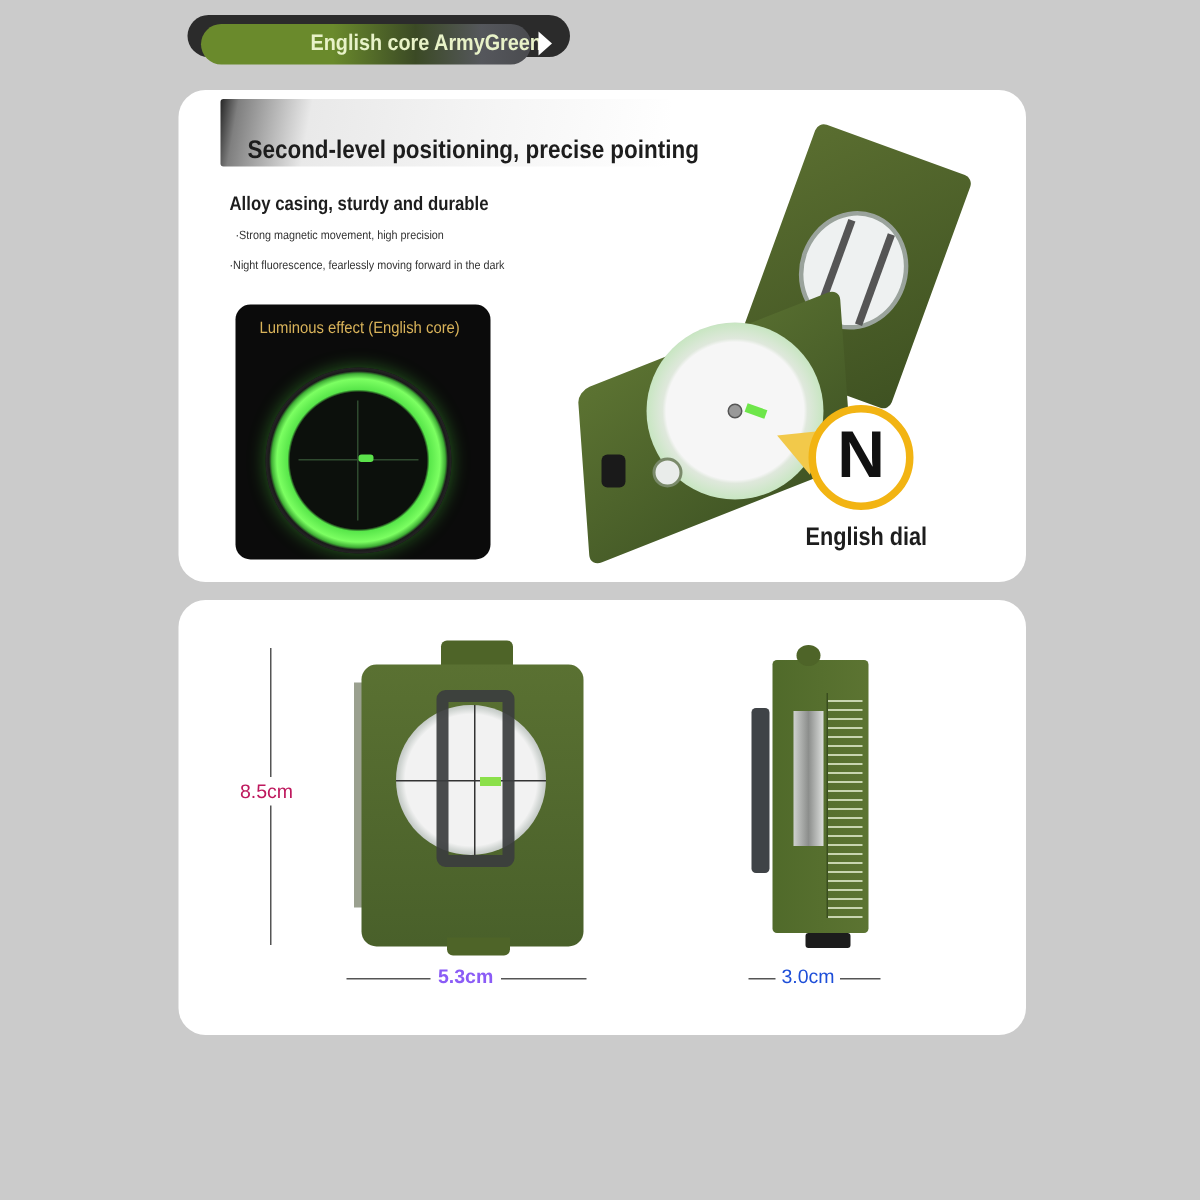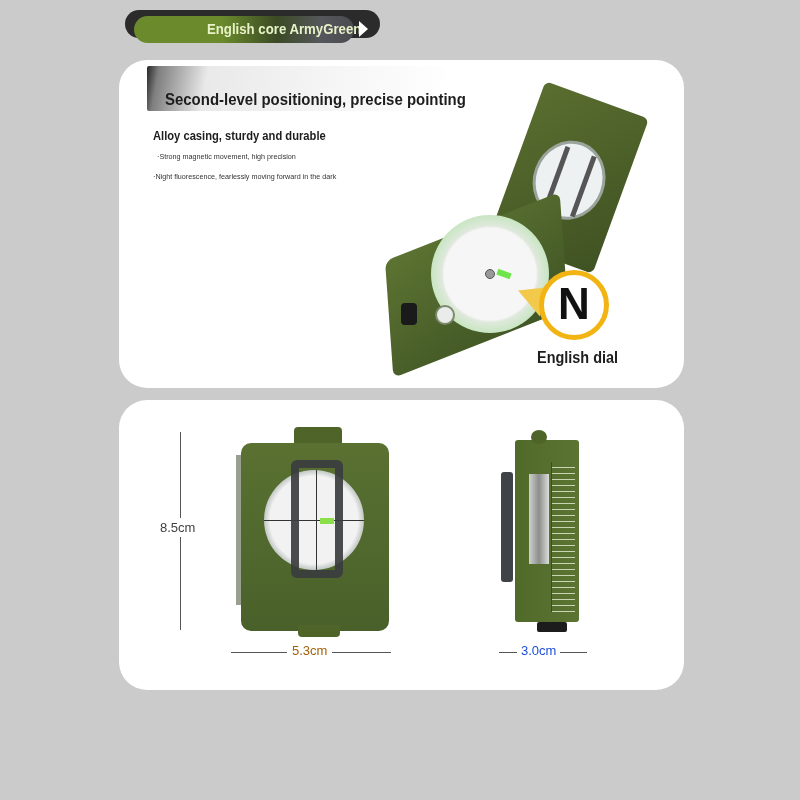--- a/index.html
+++ b/index.html
@@ -6,21 +6,21 @@
   html, body { width: 800px; height: 800px; overflow: hidden; }
   body { background: #cbcbcb; font-family: "Liberation Sans", sans-serif; position: relative; }
 
   
   .variant-pill { position: absolute; left: 125px; top: 10px; width: 255px; height: 28px; border-radius: 19px; background: #2b2b2b; }
   .variant-pill .fill { position: absolute; left: 9px; top: 6px; width: 220px; height: 27px; border-radius: 14px;
     background: linear-gradient(90deg, #6a8a2c 0%, #6a8a2c 40%, #3b4a25 65%, #55575c 85%, #4a4b4f 100%); }
   .variant-pill .label { position: absolute; left: 82px; top: 10px; font-size: 15px; color: #e8f2c8; font-weight: bold; letter-spacing: 0; white-space: nowrap; font-family: "Liberation Sans Narrow","Liberation Sans", sans-serif; transform: scaleX(0.88); transform-origin: left; }
   .variant-pill .arrow { position: absolute; right: 12px; top: 11px; width: 0; height: 0; border-top: 8px solid transparent; border-bottom: 8px solid transparent; border-left: 9px solid #fff; }
 
-  .card { position: absolute; background: #fff; border-radius: 28px; }
+  .card { position: absolute; background: #fff; border-radius: 18px; }
   .card1 { left: 119px; top: 60px; width: 565px; height: 328px; }
   .card2 { left: 119px; top: 400px; width: 565px; height: 290px; }
 
   
   .swoosh { position: absolute; left: 28px; top: 6px; width: 300px; height: 45px;
     background: linear-gradient(100deg, rgba(0,0,0,0.85) 0%, rgba(0,0,0,0.5) 4%, rgba(200,200,200,0.4) 20%, rgba(235,235,235,0.5) 60%, rgba(255,255,255,0) 100%); border-radius: 2px; }
   .headline { position: absolute; left: 46px; top: 30px; font-size: 17px; font-weight: bold; color: #1d1d1d; white-space: nowrap; transform: scaleX(0.88); transform-origin: left; }
   .subhead { position: absolute; left: 34px; top: 68px; font-size: 13px; font-weight: bold; color: #1d1d1d; white-space: nowrap; transform: scaleX(0.86); transform-origin: left; }
   .bullet { position: absolute; left: 36px; font-size: 8px; color: #333; white-space: nowrap; transform: scaleX(0.9); transform-origin: left; }
   .bullet.b1 { top: 92px; left: 38px; }
@@ -48,33 +48,33 @@
   .dial .green { position: absolute; left: 66px; top: 56px; width: 14px; height: 6px; background: #6ee64a; transform: rotate(20deg); }
   .knob { position: absolute; left: 12px; top: 218px; width: 16px; height: 22px; background: #1a1a1a; border-radius: 4px; }
   .level { position: absolute; left: 46px; top: 220px; width: 20px; height: 20px; border-radius: 50%; background: #e9ecea; border: 2px solid #7a8a6a; }
   .n-badge { position: absolute; left: 150px; top: 185px; width: 70px; height: 70px; border-radius: 50%; border: 5px solid #f2b413; background: #fff; }
   .n-badge .letter { position: absolute; left: 0; top: 4px; width: 60px; text-align: center; font-size: 44px; font-weight: bold; color: #111; }
   .n-pointer { position: absolute; left: 128px; top: 195px; width: 0; height: 0; border-top: 16px solid transparent; border-bottom: 16px solid transparent; border-right: 30px solid #f2c94a; transform: rotate(22deg); }
   .dial-label { position: absolute; left: 148px; top: 263px; font-size: 17px; font-weight: bold; color: #1d1d1d; white-space: nowrap; transform: scaleX(0.85); transform-origin: left; }
 
   
   .dim-vline { position: absolute; left: 61px; top: 32px; width: 1px; height: 198px; background: #555; }
-  .dim-vlabel { position: absolute; left: 41px; top: 118px; background: #fff; padding: 2px 0; font-size: 13px; color: #404040; }
+  .dim-vlabel { position: absolute; left: 41px; top: 118px; background: #fff; padding: 2px 0; font-size: 13px; color: #be185d; }
   .front { position: absolute; left: 117px; top: 25px; width: 154px; height: 212px; }
   .front .body { position: absolute; left: 5px; top: 18px; width: 148px; height: 188px; background: linear-gradient(180deg,#5a7132,#49602a); border-radius: 10px; }
   .front .side { position: absolute; left: 0; top: 30px; width: 8px; height: 150px; background: #9aa08f; }
   .front .tab-top { position: absolute; left: 58px; top: 2px; width: 48px; height: 22px; background: #4e6428; border-radius: 4px 4px 0 0; }
   .front .tab-bot { position: absolute; left: 62px; top: 200px; width: 42px; height: 12px; background: #4e6428; border-radius: 0 0 4px 4px; }
   .front .dial2 { position: absolute; left: 28px; top: 45px; width: 100px; height: 100px; border-radius: 50%; background: radial-gradient(circle,#f2f2f2 0 62%, #cfd4d1 68%, #bfc4c1 72%, #e8ebe9 76%); }
   .front .frame { position: absolute; left: 55px; top: 35px; width: 52px; height: 118px; border: 8px solid #3b3d3e; border-radius: 6px; opacity: 0.92; }
   .front .cross-h { position: absolute; left: 28px; top: 95px; width: 100px; height: 1px; background: #333; }
   .front .cross-v { position: absolute; left: 80px; top: 45px; width: 1px; height: 100px; background: #333; }
   .front .green { position: absolute; left: 84px; top: 93px; width: 14px; height: 6px; background: #8be04a; }
   .dim-h1 { position: absolute; left: 112px; top: 252px; width: 160px; height: 1px; background: #555; }
-  .dim-h1label { position: absolute; left: 168px; top: 243px; background: #fff; padding: 0 5px; font-size: 13px; color: #a16207; }
+  .dim-h1label { position: absolute; left: 168px; top: 243px; background: #fff; padding: 0 5px; font-size: 13px; color: #8b5cf6; font-weight: bold; }
 
   .side-view { position: absolute; left: 382px; top: 26px; width: 80px; height: 210px; }
   .side-view .body { position: absolute; left: 14px; top: 14px; width: 64px; height: 182px; background: linear-gradient(90deg,#506a2a,#5c7432); border-radius: 3px; }
   .side-view .back { position: absolute; left: 0; top: 46px; width: 12px; height: 110px; background: #3f4347; border-radius: 3px; }
   .side-view .window { position: absolute; left: 28px; top: 48px; width: 20px; height: 90px; background: linear-gradient(90deg,#cfd1cf,#8c8e8c,#dcdedc); }
   .side-view .scale { position: absolute; left: 50px; top: 36px; width: 24px; height: 150px; border-left: 1px solid #34461c;
     background: repeating-linear-gradient(180deg, transparent 0 5px, #e4eed0 5px 6px); opacity: 0.8; }
   .side-view .knob { position: absolute; left: 36px; top: 196px; width: 30px; height: 10px; background: #1c1c1c; border-radius: 2px; }
   .side-view .hinge { position: absolute; left: 30px; top: 4px; width: 16px; height: 14px; background: #4e6428; border-radius: 50%; }
   .dim-h2 { position: absolute; left: 380px; top: 252px; width: 88px; height: 1px; background: #555; }
@@ -89,20 +89,28 @@
   <span class="arrow"></span>
 </div>
 
 <div class="card card1">
   <div class="swoosh"></div>
   <div class="headline">Second-level positioning, precise pointing</div>
   <div class="subhead">Alloy casing, sturdy and durable</div>
   <div class="bullet b1">·Strong magnetic movement, high precision</div>
   <div class="bullet b2">·Night fluorescence, fearlessly moving forward in the dark</div>
 
+  <div class="lum-box">
+    <div class="lum-title">Luminous effect (English core)</div>
+    <div class="lum-ring">
+      <div class="needle-h"></div>
+      <div class="needle-v"></div>
+      <div class="mark"></div>
+    </div>
+  </div>
 
   <div class="compass-open">
     <div class="lid">
       <div class="lid-mirror">
         <div class="bar1"></div>
         <div class="bar2"></div>
       </div>
     </div>
     <div class="base"></div>
     <div class="dial">

